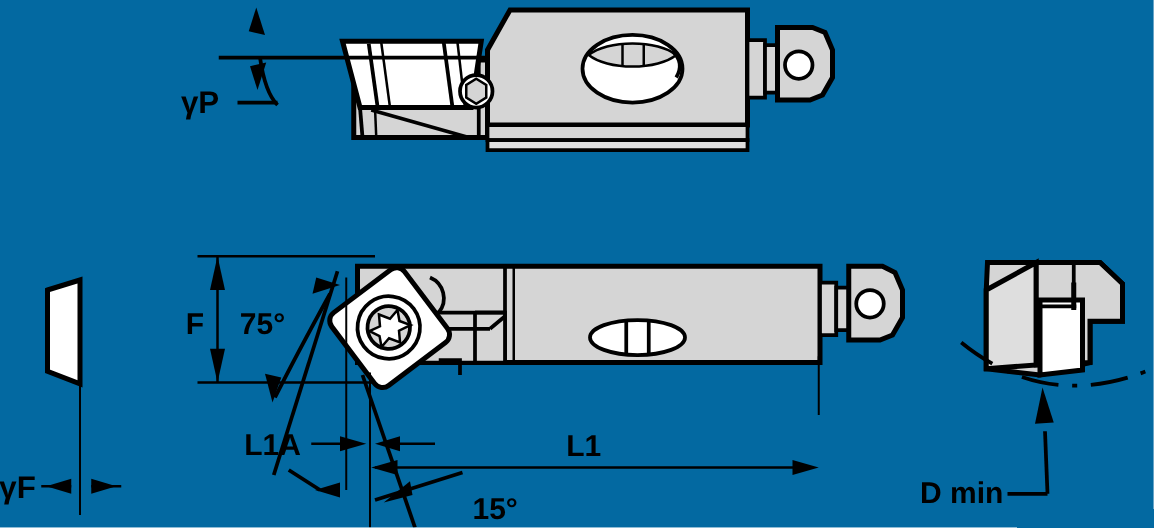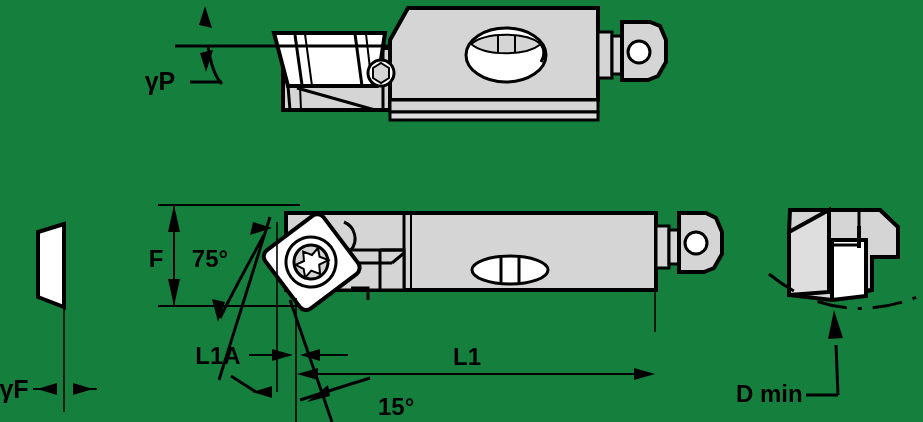--- a/index.html
+++ b/index.html
@@ -7,21 +7,21 @@
     padding: 0;
     background: #ffffff;
   }
   body {
     font-family: "Liberation Sans", sans-serif;
   }
   #drawing-root {
     position: relative;
     width: 923px;
     height: 422px;
-    background: #15803d;
+    background: #0369a1;
     overflow: hidden;
   }
   svg.dwg {
     display: block;
     width: 923px;
     height: 422px;
   }
   .lbl {
     font-family: "Liberation Sans", sans-serif;
     font-weight: bold;

